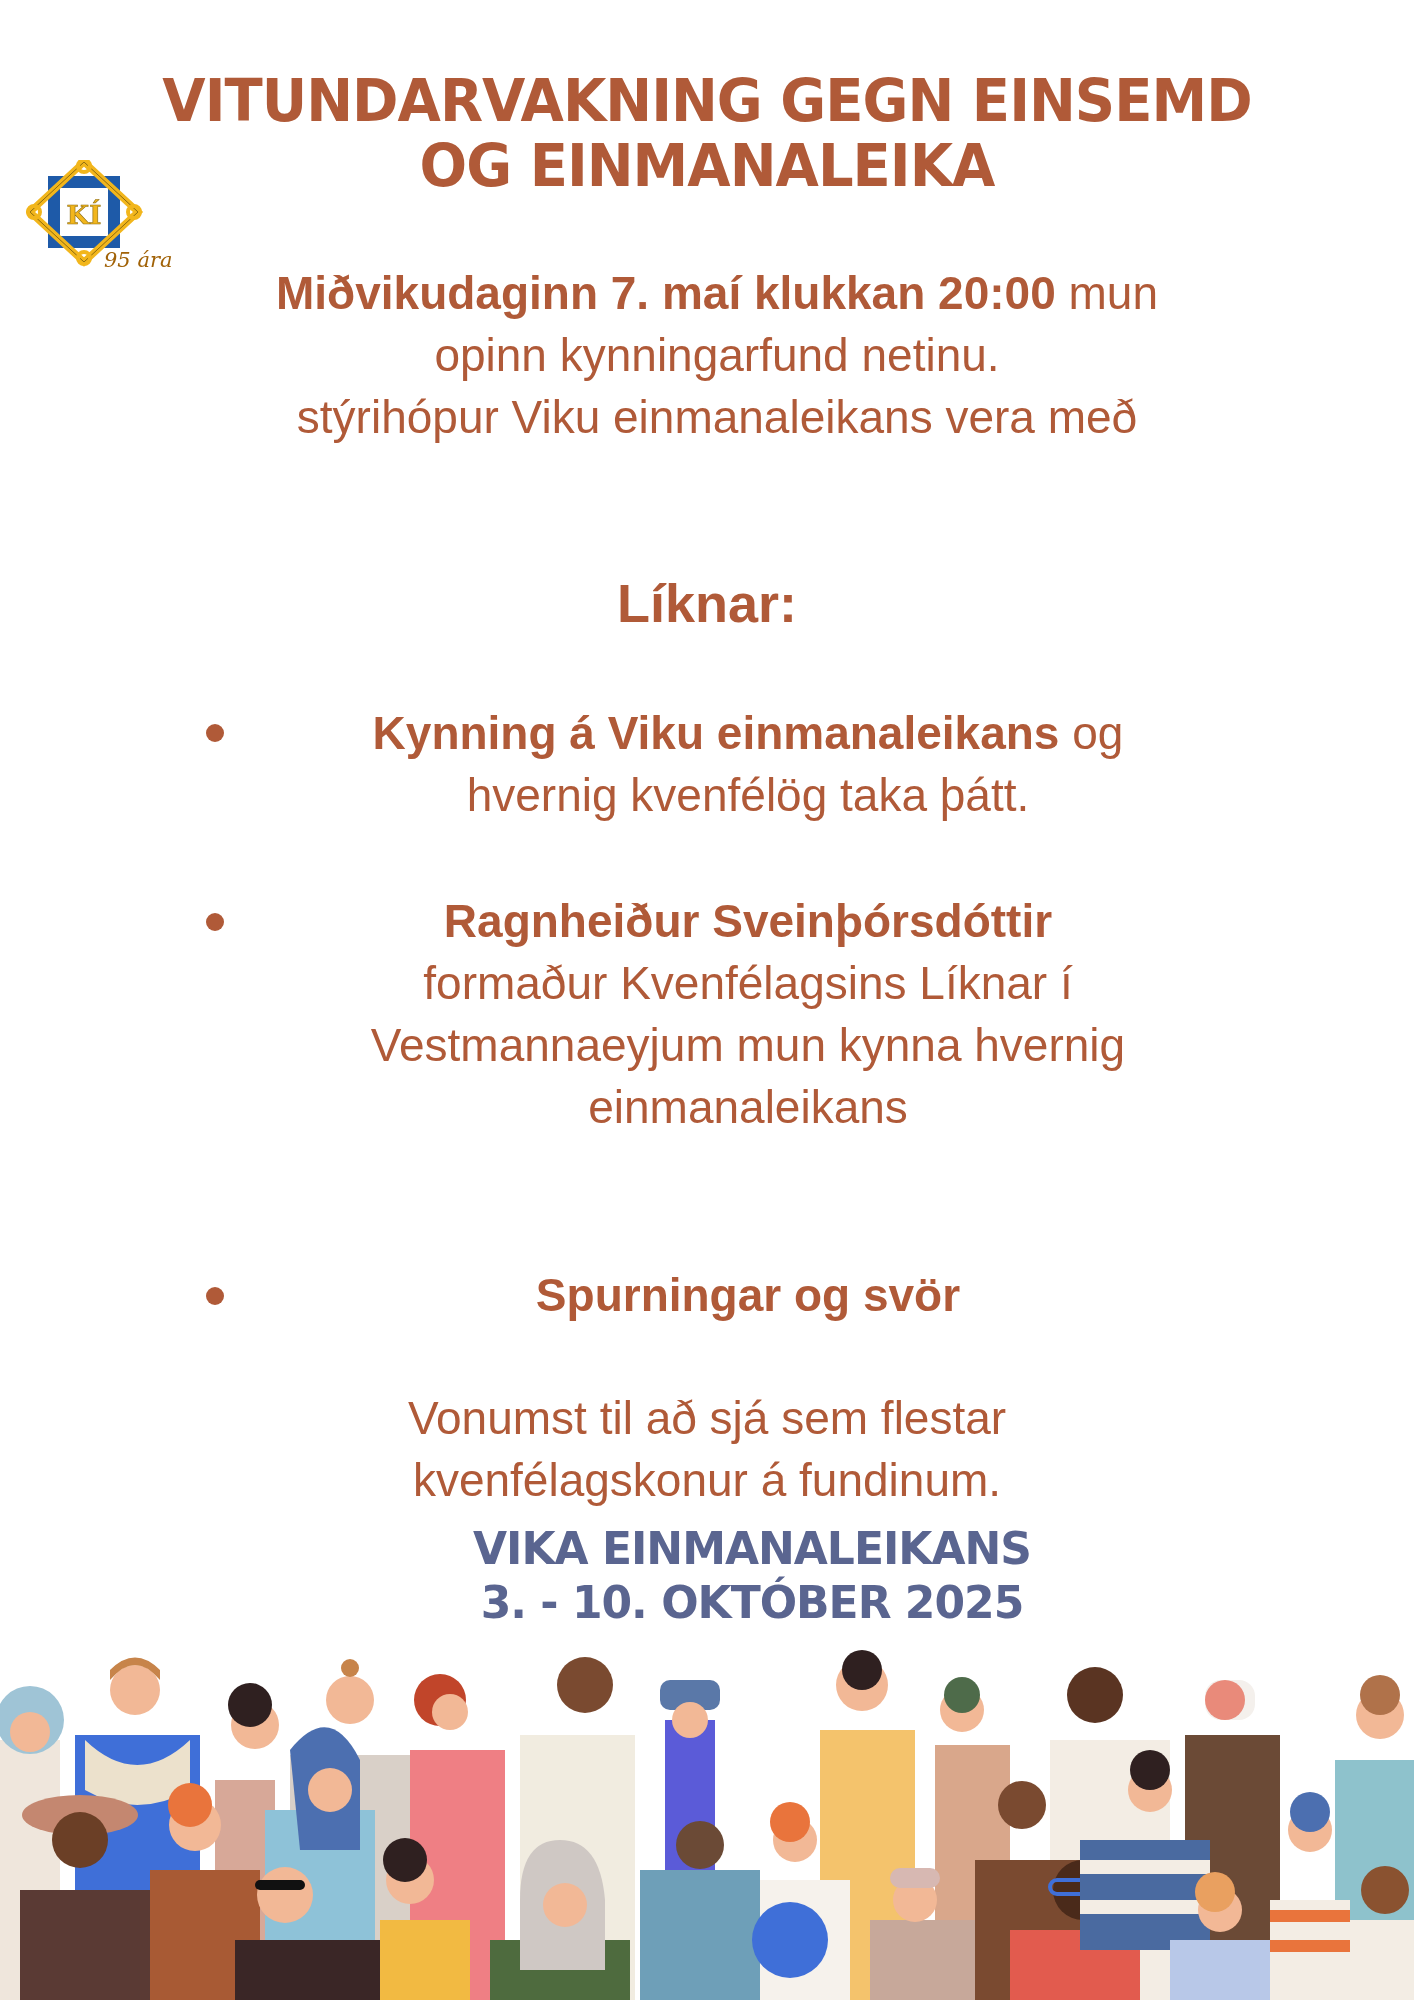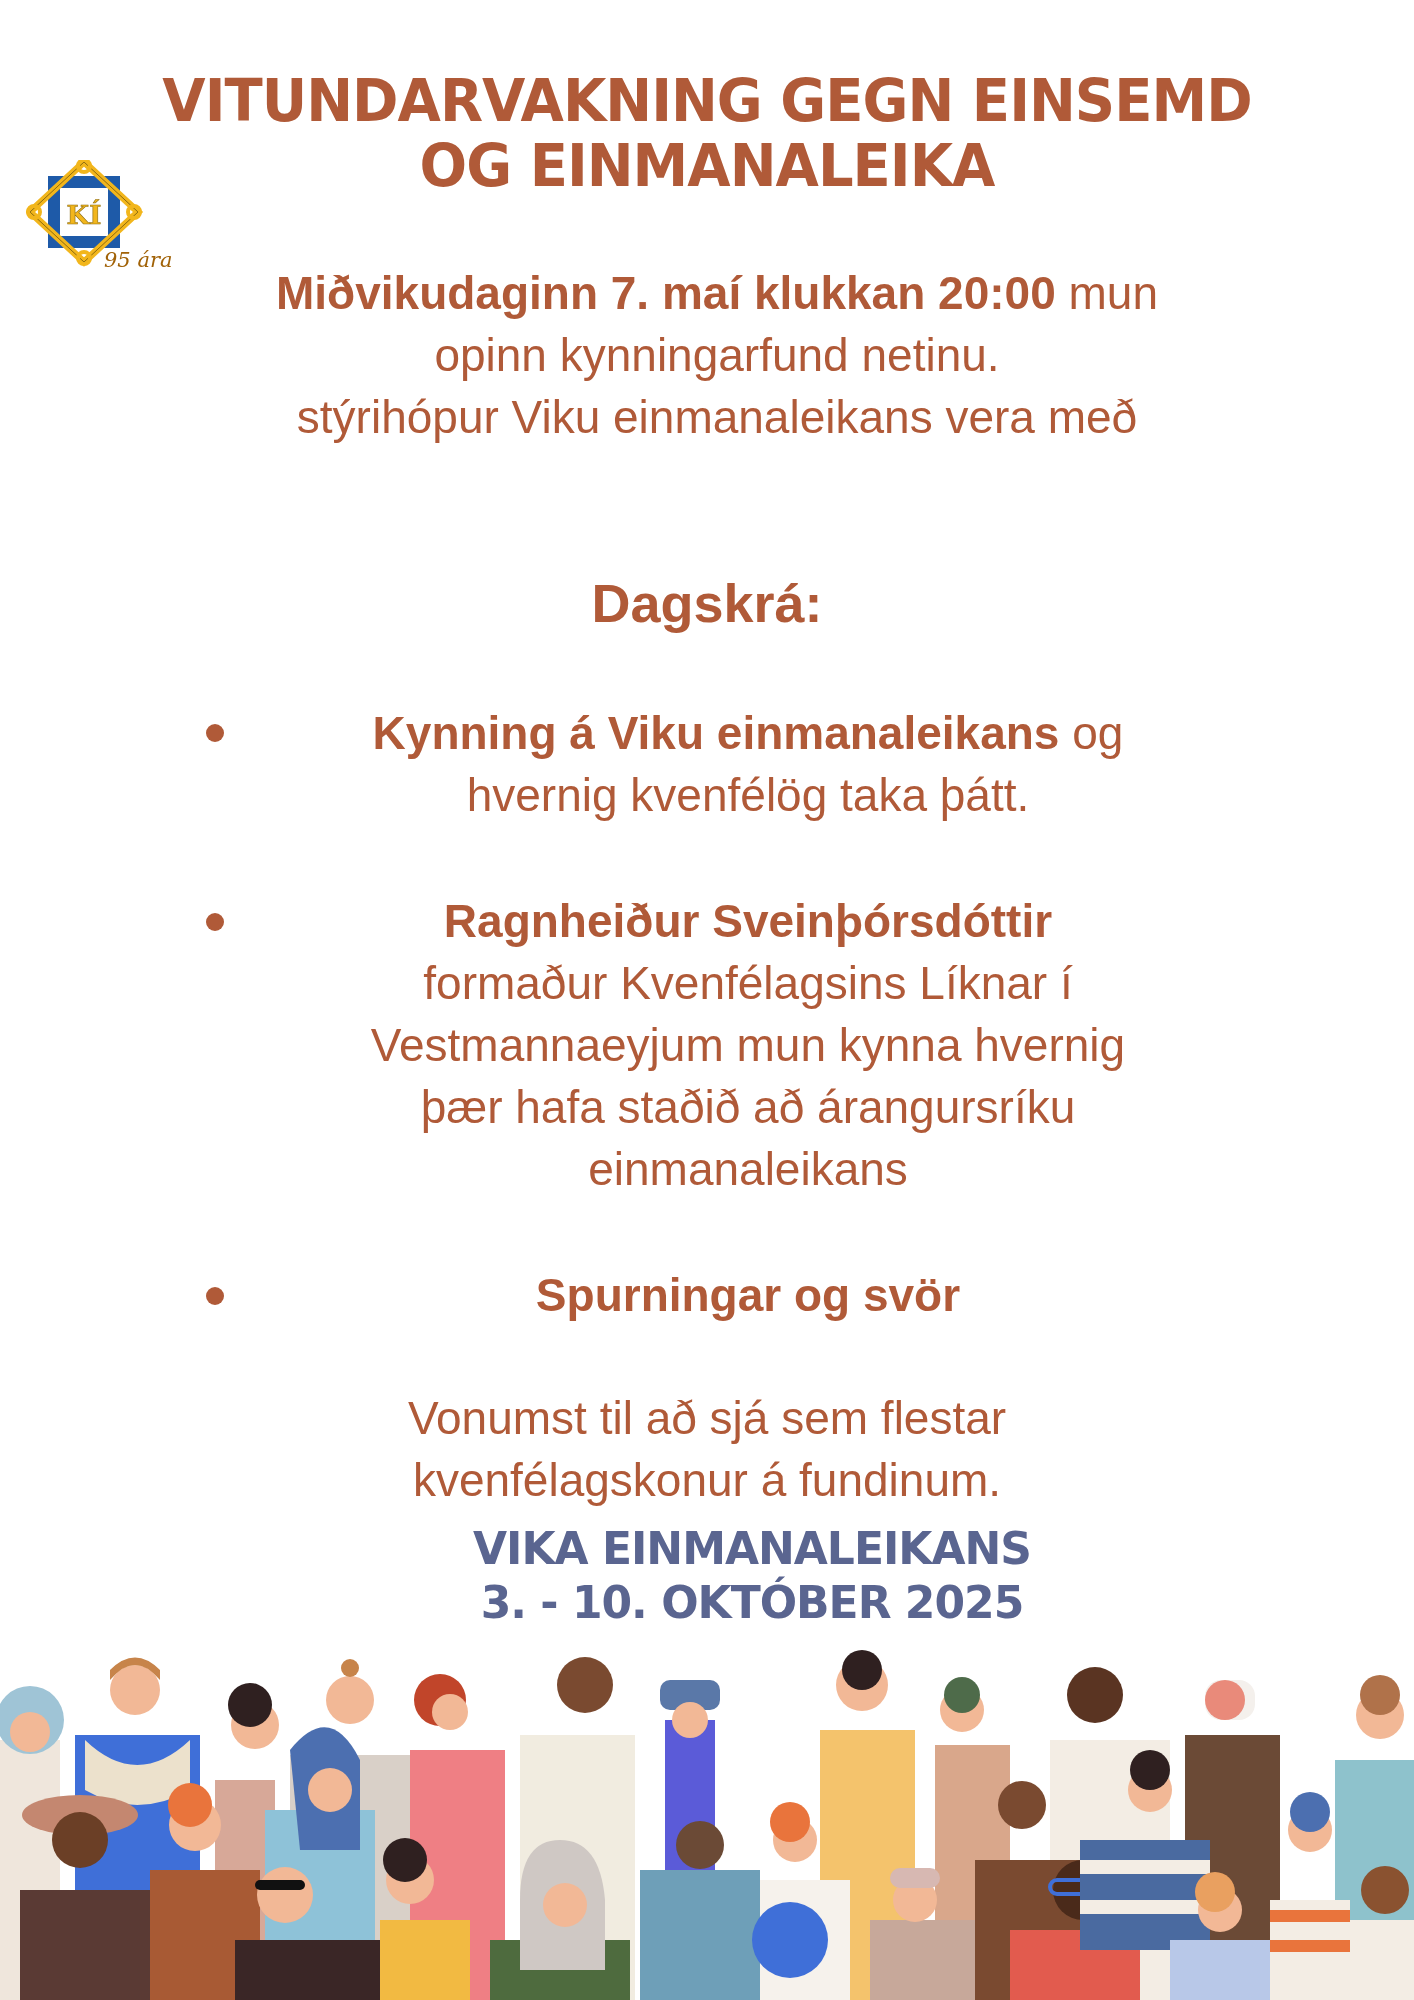--- a/index.html
+++ b/index.html
@@ -81,36 +81,35 @@
 <div class="logo-sub">95 ára</div>
 
 <div class="intro">
   <div>
     <b>Miðvikudaginn 7. maí klukkan 20:00</b><span> mun</span>
   </div>
   <div>opinn kynningarfund netinu.</div>
   <div>stýrihópur  Viku einmanaleikans vera með</div>
 </div>
 
-<div class="agenda-title">Dagskrá:</div>
+<div class="agenda-title">Líknar:</div>
 
 <div class="bullet" style="top:724px;"></div>
 <div class="item" style="top:702px;">
   <div>
     <b>Kynning á Viku einmanaleikans</b><span> og</span>
   </div>
   <div>hvernig kvenfélög taka þátt.</div>
 </div>
 
 <div class="bullet" style="top:913px;"></div>
 <div class="item" style="top:890px;">
   <div><b>Ragnheiður Sveinþórsdóttir</b></div>
   <div>formaður Kvenfélagsins Líknar í</div>
   <div>Vestmannaeyjum mun kynna hvernig</div>
-  <div>þær hafa staðið að árangursríku</div>
   <div>einmanaleikans</div>
 </div>
 
 <div class="bullet" style="top:1287px;"></div>
 <div class="item" style="top:1264px;font-weight:bold;">
   <div>Spurningar og svör</div>
 </div>
 
 <div class="closing">
   <div>Vonumst til að sjá sem flestar</div>

